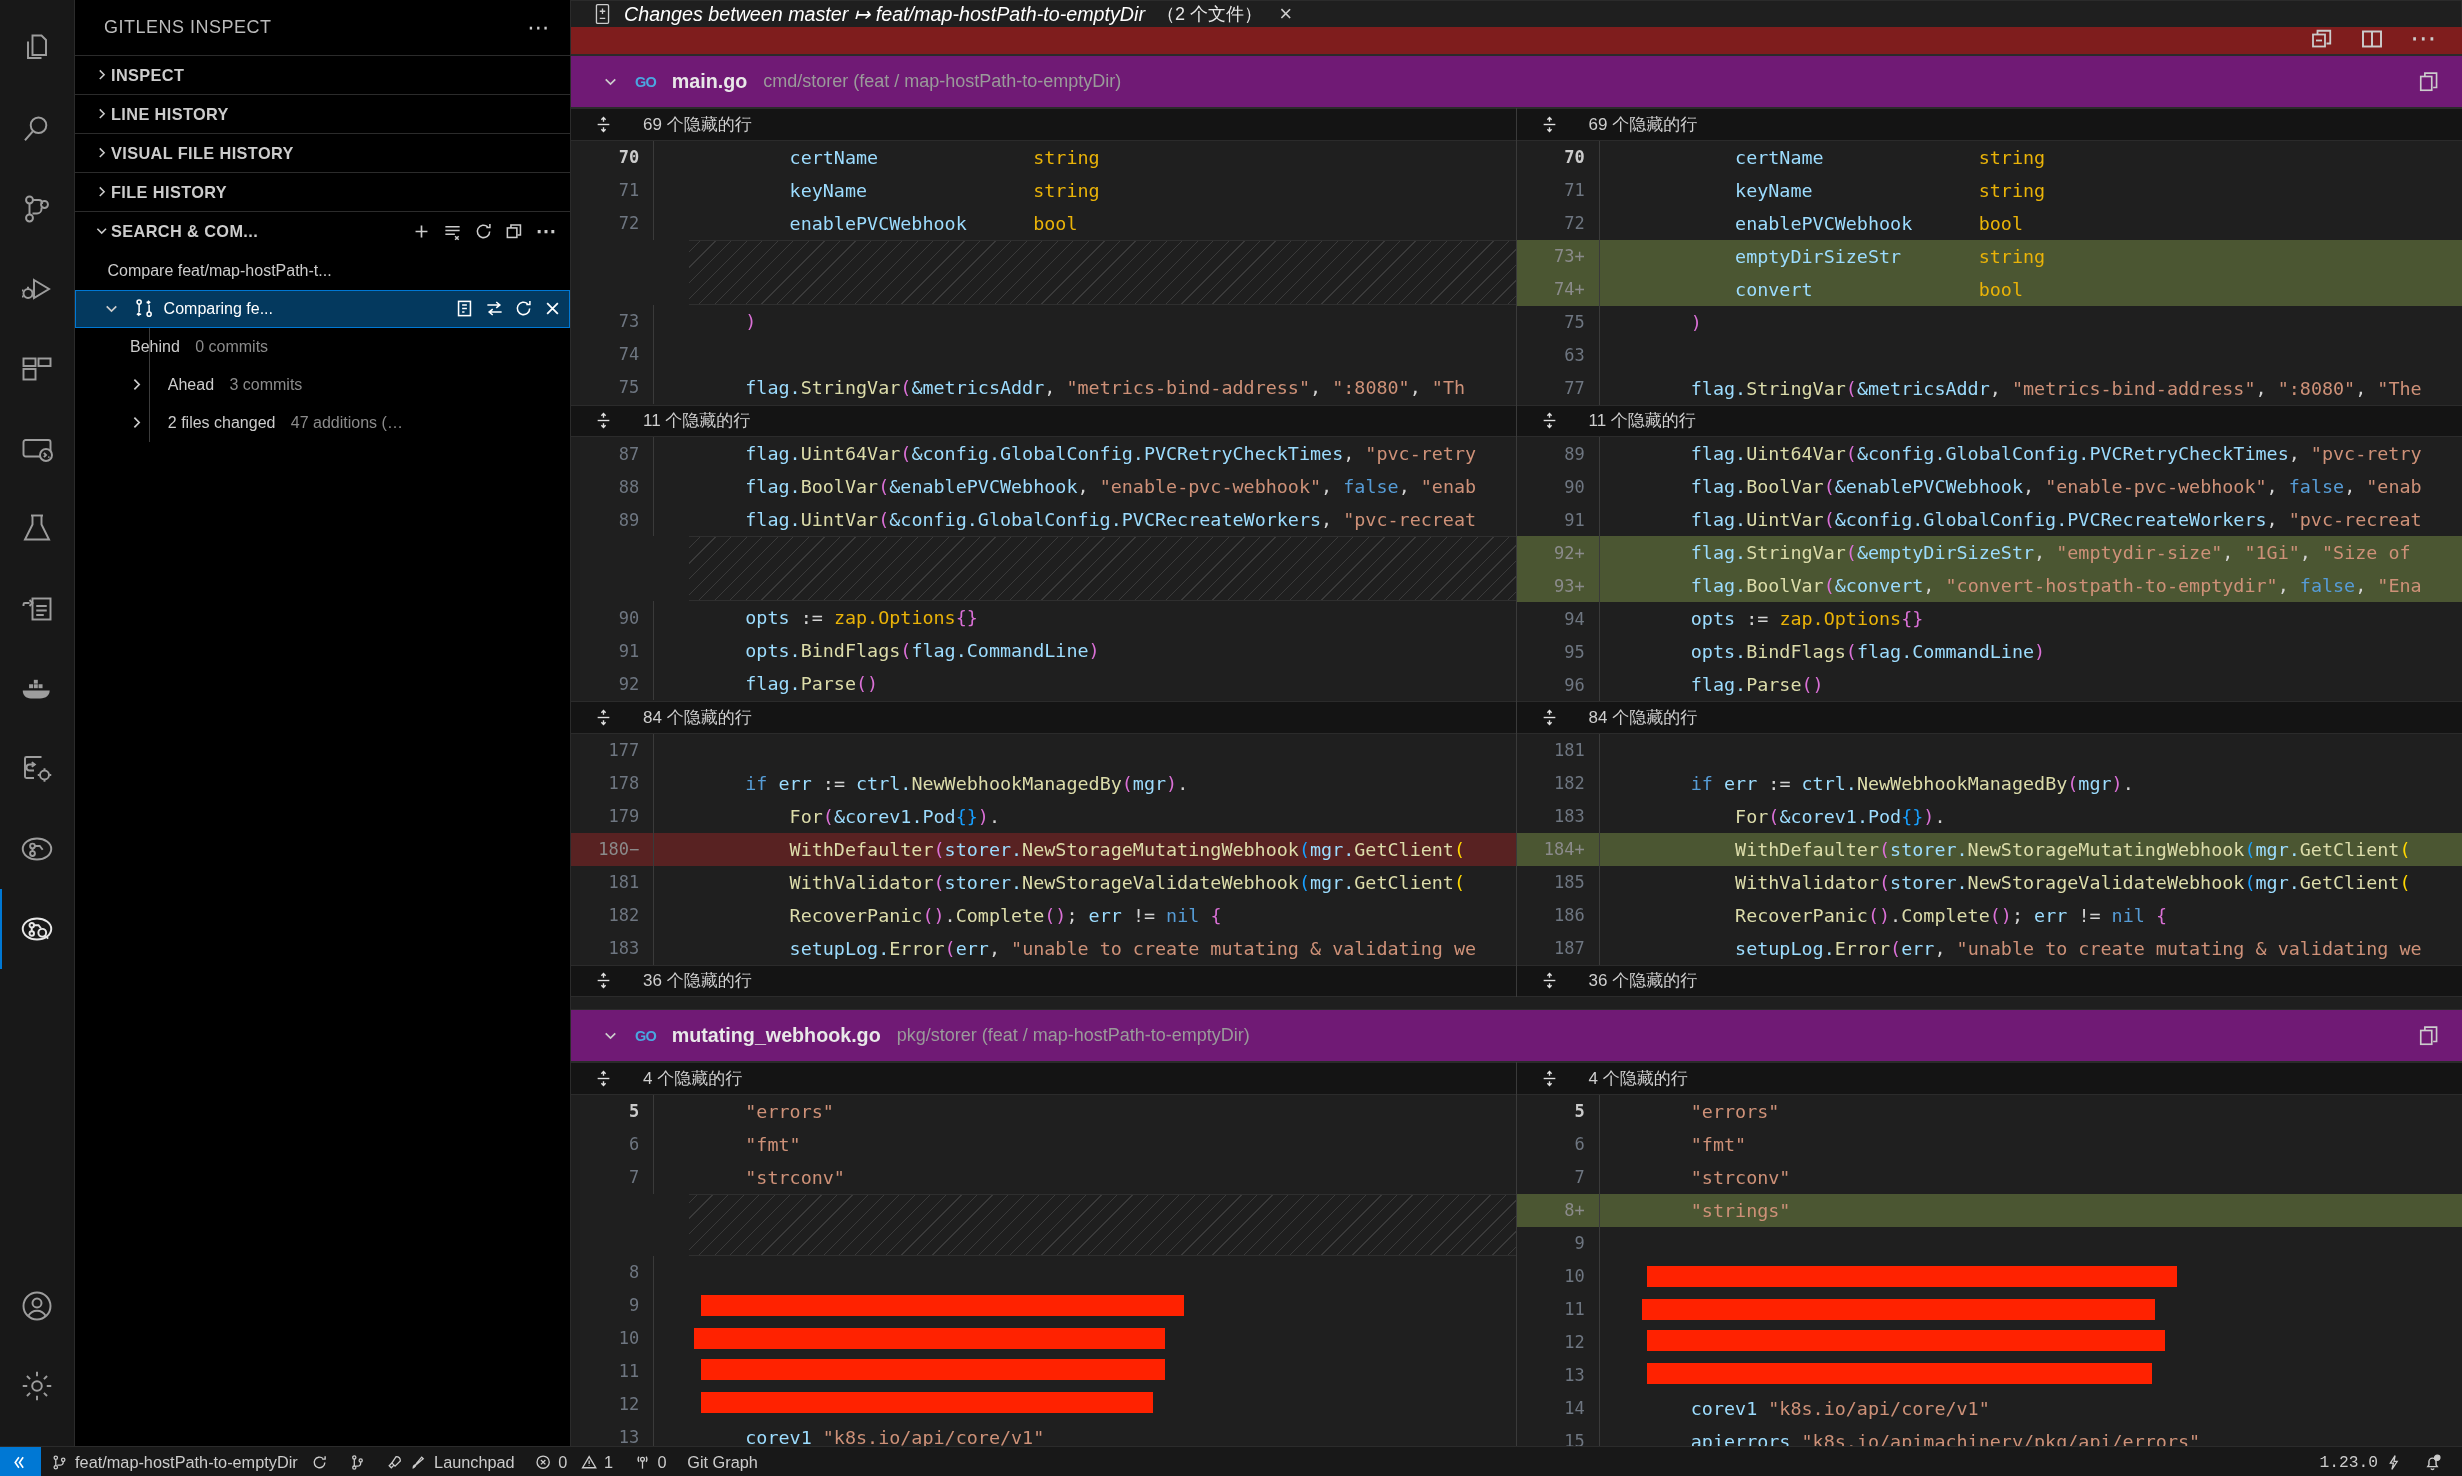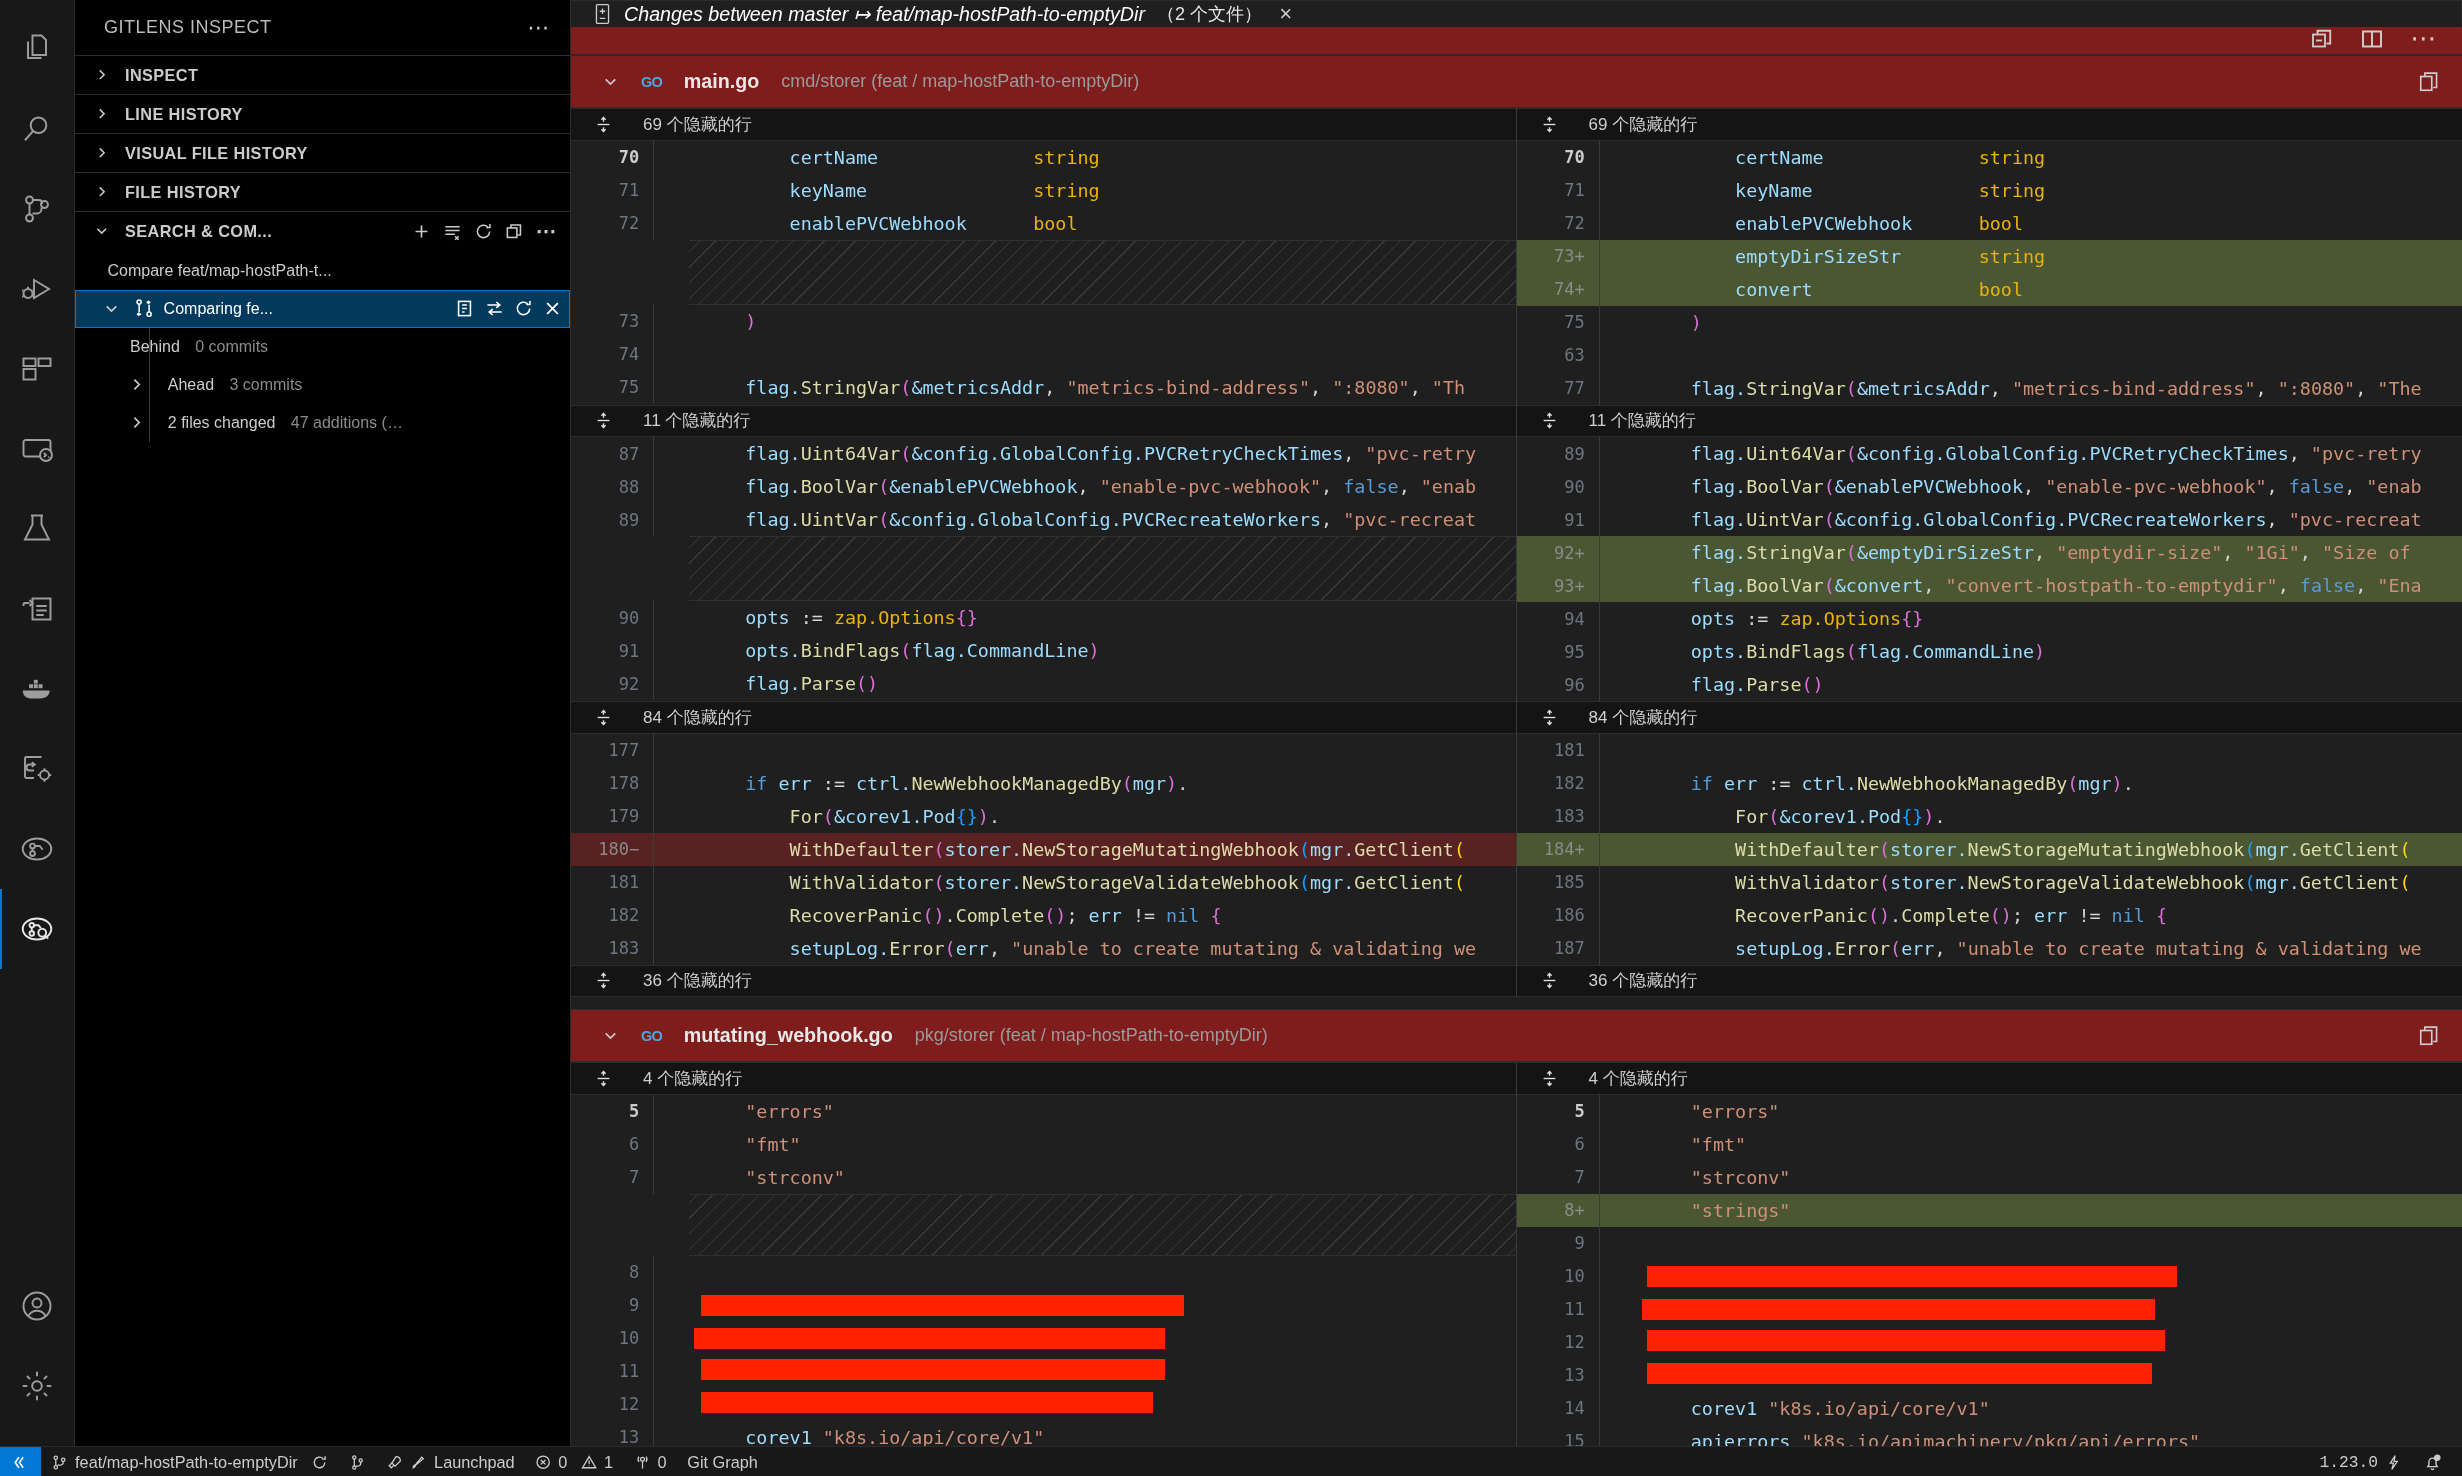--- a/index.html
+++ b/index.html
@@ -35,21 +35,21 @@
     display: flex; flex-direction: column; color: #cccccc; overflow: hidden;
   }
   .side-title {
     height: 55px; display: flex; align-items: center; padding: 0 19px 0 29px;
     font-size: 18px; letter-spacing: 0.5px; color: #bbbbbb; text-transform: uppercase;
   }
   .side-title .ttl { flex: 1; }
   .side-title .dots { color: #cccccc; font-size: 22px; letter-spacing: 1.7px; }
 
   .section-header {
-    height: 39px; display: flex; align-items: center; gap: 14px;
+    height: 39px; display: flex; align-items: center; gap: 0;
     padding-left: 17px; padding-right: 12px;
     font-size: 16.3px; font-weight: bold; letter-spacing: 0.4px; color: #cccccc;
     border-top: 0.9px solid #2b2b2b; text-transform: uppercase;
   }
   .section-header .chev { width: 19px; display:flex; align-items:center; justify-content:center; color:#cccccc; }
   .section-header .lbl { white-space: nowrap; overflow: hidden; }
   .section-header .hdr-actions { margin-left: auto; display: flex; align-items: center; gap: 12px; }
   .section-header .hdr-actions span { display:flex; align-items:center; justify-content:center; color:#cccccc; }
 
   .tree { padding-top: 1.7px; font-size: 16px; }
@@ -76,22 +76,22 @@
     border-right: 0.9px solid #2b2b2b; border-top: 0.9px solid #2b2b2b;
   }
   .tab .tab-ico { color: #cccccc; display: flex; align-items: center; }
   .tab .cn { font-style: normal; font-size: 18px; color: #e6e6e6; }
   .tab .close { color: #cccccc; font-size: 22px; margin-left: 5.1px; }
   .tab-actions { margin-left: auto; display: flex; align-items: center; gap: 26px; padding: 0 24px; color: #cccccc; }
 
   .diff-area { flex: 1; overflow: hidden; position: relative; }
 
   .file-header {
-    height: 53px; display: flex; align-items: center; gap: 22px;
-    padding-left: 31px; background: #7f1d1d; border-top: 0.9px solid #2b2b2b; border-bottom: 0.9px solid #2b2b2b;
+    height: 53px; display: flex; align-items: center; gap: 16px;
+    padding-left: 31px; background: #701a75; border-top: 0.9px solid #2b2b2b; border-bottom: 0.9px solid #2b2b2b;
   }
   .file-header .chev { color: #cccccc; display: flex; }
   .go-badge {
     color: #4aa7e0; font-weight: bold; font-size: 14.5px; letter-spacing: -0.9px;
     display: flex; align-items: center;
   }
   .file-name { color: #e8e8e8; font-size: 19.7px; font-weight: bold; }
   .file-path { color: #9a9a9a; font-size: 18px; }
   .fh-action { margin-left: auto; margin-right: 22px; color: #cccccc; display: flex; }
 

